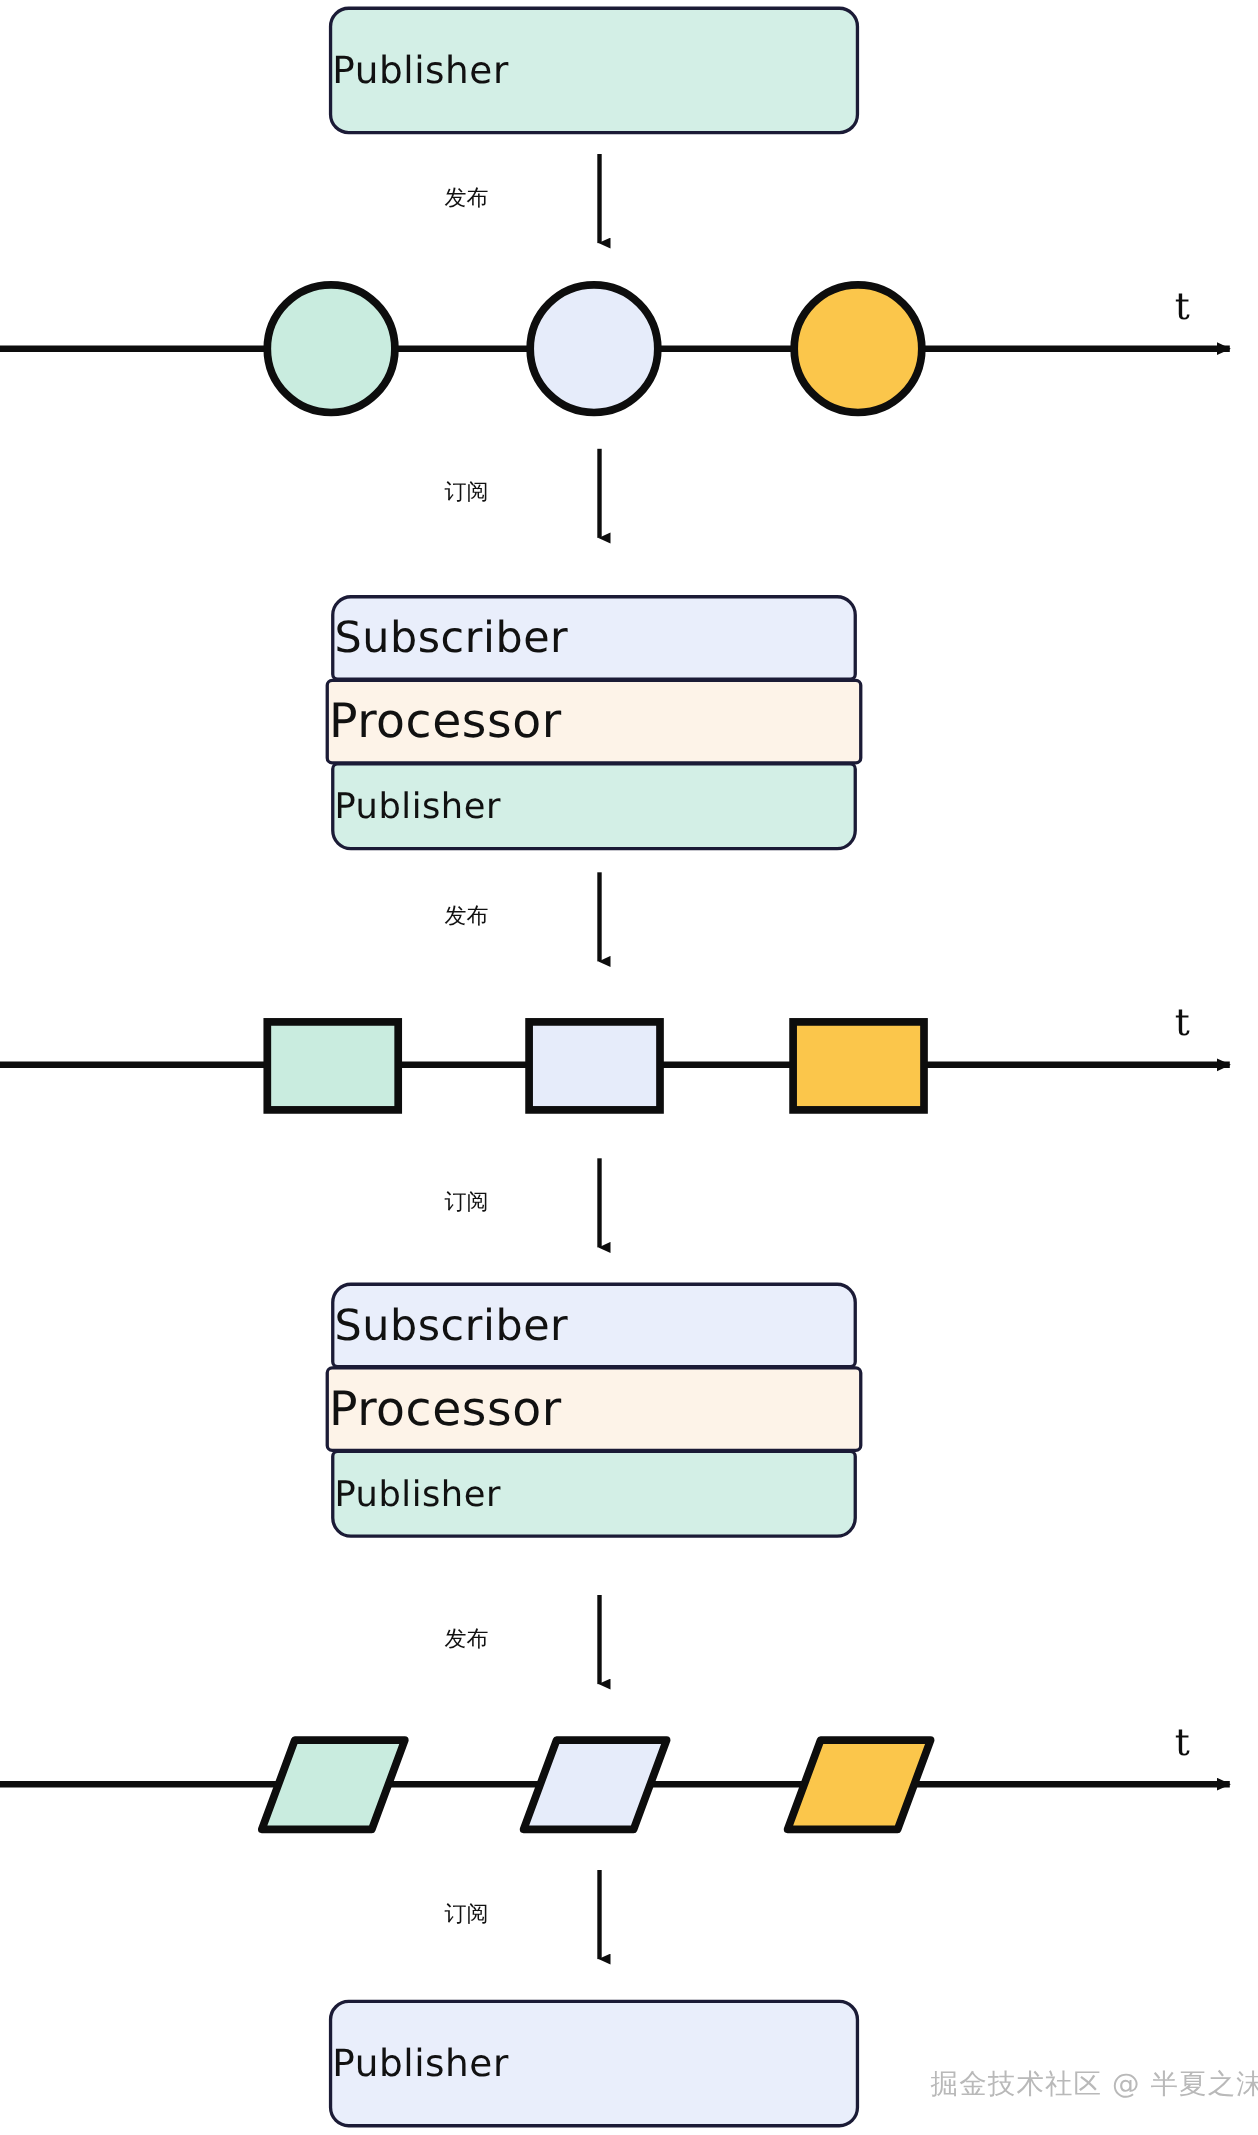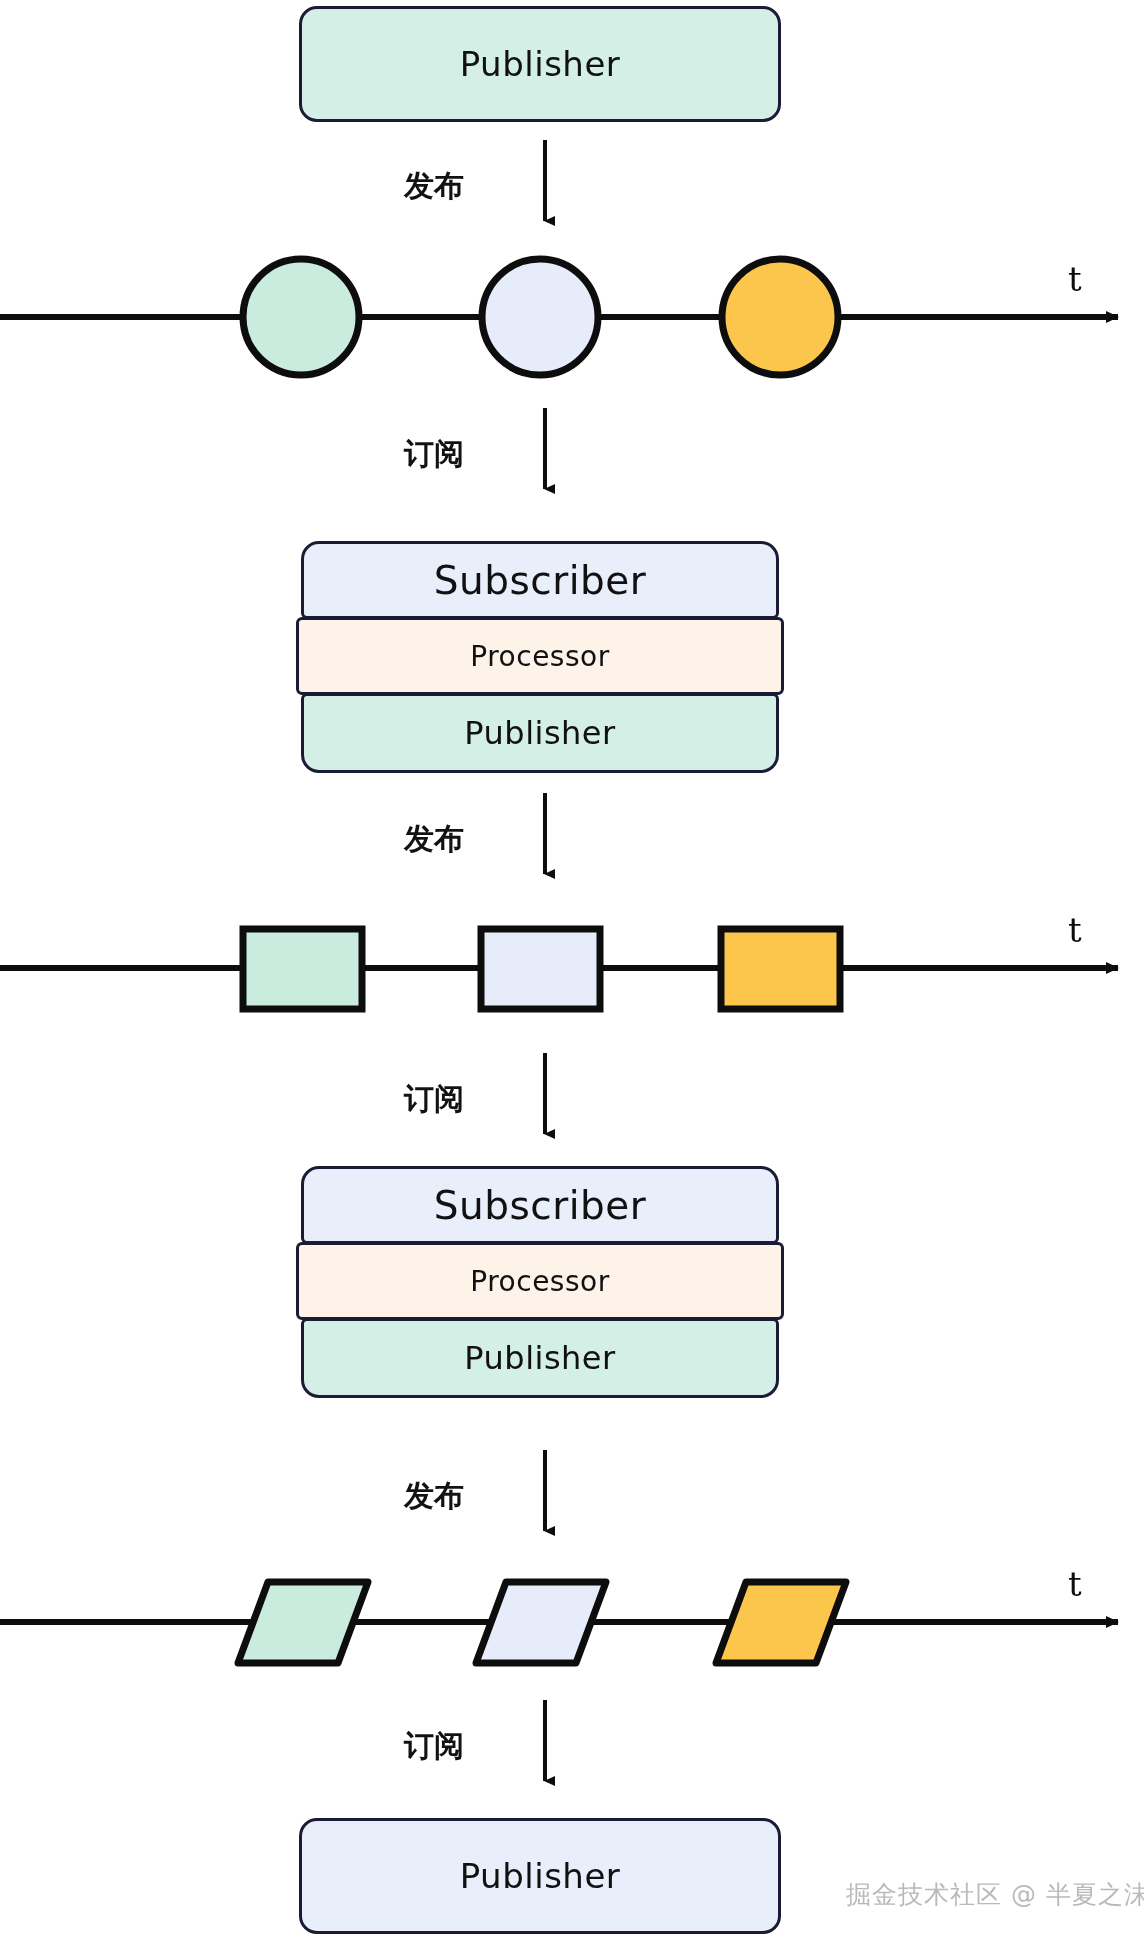--- a/index.html
+++ b/index.html
@@ -24,47 +24,46 @@
     top: 0;
     width: 1144px;
     height: 1941px;
   }
   .node-box {
     position: absolute;
     box-sizing: border-box;
     border: 3px solid #1b1b36;
     display: flex;
     align-items: center;
-    justify-content: center;
     font-family: "DejaVu Sans", sans-serif;
     color: #111111;
     letter-spacing: 0.5px;
   }
   .stage-box {
     border-radius: 18px;
     font-size: 34px;
   }
   .stack-top {
     border-radius: 18px 18px 6px 6px;
     font-size: 39px;
   }
   .stack-mid {
     border-radius: 6px;
-    font-size: 28px;
+    font-size: 43px;
   }
   .stack-bot {
     border-radius: 6px 6px 18px 18px;
     font-size: 32px;
   }
   .flow-label {
     position: absolute;
     font-family: "DejaVu Sans", sans-serif;
-    font-size: 30px;
+    font-size: 20px;
     color: #121212;
-    font-weight: 700;
+    font-weight: 400;
     white-space: nowrap;
   }
   .axis-label {
     position: absolute;
     font-family: "DejaVu Serif", serif;
     font-size: 34px;
     color: #0d0d0d;
   }
   .watermark {
     position: absolute;

